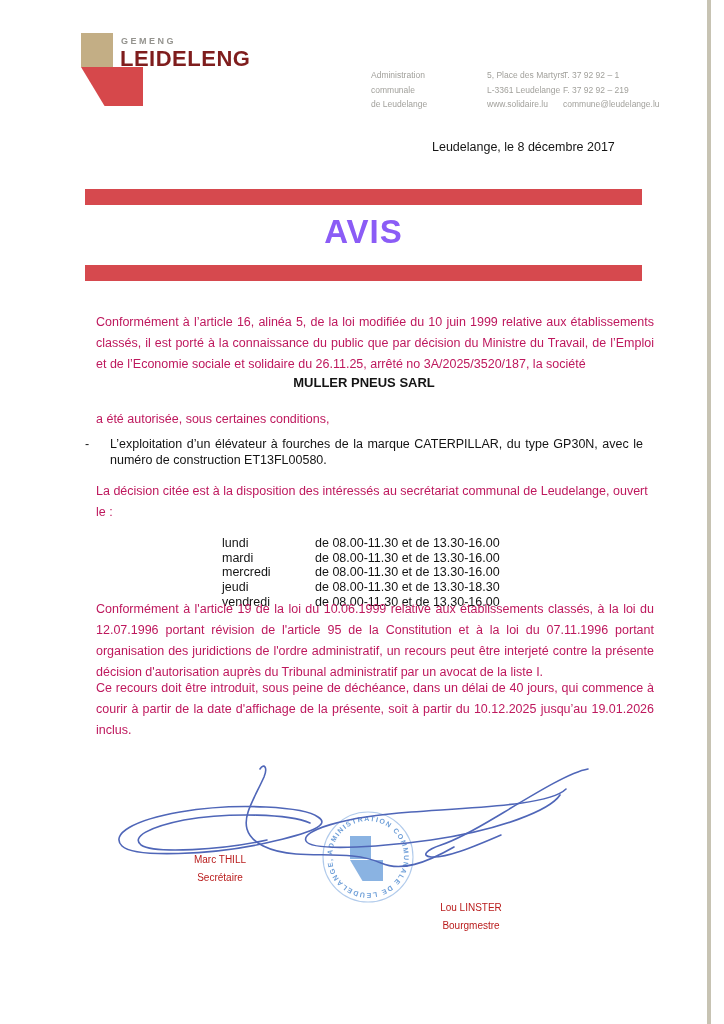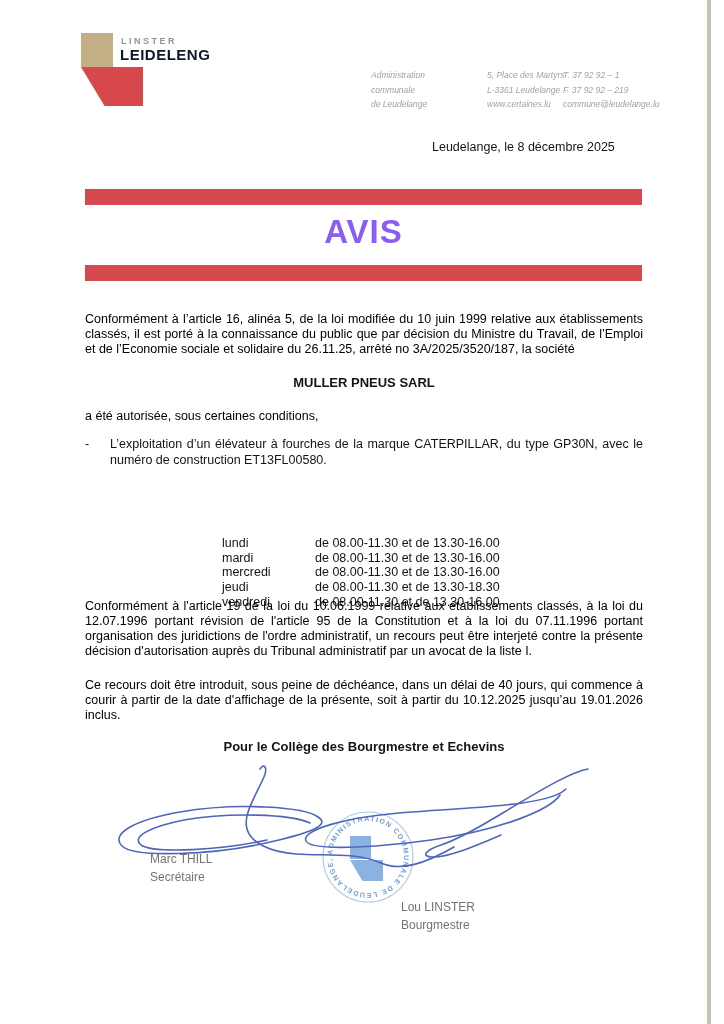--- a/index.html
+++ b/index.html
@@ -9,112 +9,113 @@
     font-family:"Liberation Sans", sans-serif; color:#141414;
   }
   .abs { position:absolute; }
 
   
   .logo-square { left:81px; top:33px; width:32px; height:34px; background:#c3ae85; }
   .logo-flag   { left:81px; top:67px; width:62px; height:39px; background:#d6484b;
                  clip-path:polygon(0 0,100% 0,100% 100%,38% 100%); }
   .logo-gemeng { left:121px; top:36px; font-size:9px; font-weight:bold;
                  letter-spacing:2.5px; color:#94938e; }
-  .logo-name   { left:120px; top:46px; font-size:15px; font-weight:bold;
-                 letter-spacing:0.5px; color:#0f172a; }
+  .logo-name   { left:120px; top:46px; font-size:22px; font-weight:bold;
+                 letter-spacing:0.5px; color:#7f1d1d; }
 
   
-  .contact { top:68px; font-size:8.5px; line-height:14.5px; color:#a2a19c;font-style:italic; }
+  .contact { top:68px; font-size:8.5px; line-height:14.5px; color:#a2a19c; }
   .contact.c1 { left:371px; width:78px; }
   .contact.c2 { left:452px; width:105px;margin-left:35px; }
   .contact.c3 { left:563px; width:135px; }
   .contact div { white-space:nowrap; }
 
   
   .dateline { left:432px; top:139px; font-size:12.5px; line-height:17px; color:#151515; }
 
   
   .redbar { left:85px; width:557px; height:16px; background:#d6494e; }
   .bar-top { top:189px; } .bar-bottom { top:265px; }
   .avis { left:85px; top:213px; width:557px; text-align:center;
           font-size:33px; font-weight:bold; letter-spacing:1px; color:#8b5cf6; }
 
   
-  .para { left:85px; width:558px; font-size:12.5px; line-height:15px;
-          text-align:justify; color:#000000; }
+  .para { left:96px; width:558px; font-size:12.5px; line-height:21px;
+          text-align:justify; color:#be185d; }
   .p1 { top:312px; } .p2 { top:409px; text-align:left; }
   .p3 { top:481px; text-align:left; } .p4 { top:599px; } .p5 { top:678px; }
   .company { left:85px; top:375px; width:558px; text-align:center;
              font-weight:bold; font-size:13px; }
   .bullet { left:85px; top:437px; width:558px; display:flex; font-size:12.5px;
             line-height:15.6px; }
   .bullet .dash { width:25px; flex:0 0 25px; }
   .bullet .txt  { flex:1; text-align:justify; }
 
   .schedule { left:222px; top:511px; font-size:12.5px; line-height:14.7px;margin-top:25px; }
   .sched-row { display:flex; }
   .sched-row .day   { width:93px; flex:0 0 93px; }
   .sched-row .hours { white-space:nowrap; }
 
   .college { left:85px; top:739px; width:558px; text-align:center;
              font-weight:bold; font-size:13px; }
 
   
   .sig-svg { left:80px; top:755px; width:564px; height:185px; pointer-events:none; }
-  .sig-name { top:851px; width:140px; text-align:left; font-size:12px;
-              line-height:17.5px; color:#737373; }
+  .sig-name { top:851px; width:140px; text-align:center; font-size:10px;
+              line-height:17.5px; color:#b91c1c; }
   .sig-left  { left:150px; }
   .sig-right { left:401px;margin-top:48px; }
 
   
   .scan-edge { left:707px; top:0; width:4px; height:1024px; background:#bdb9a6; opacity:.85; }
 </style>
 </head>
 <body>
 
 <div class="page">
 
   <div class="abs logo-square"></div>
   <div class="abs logo-flag"></div>
-  <div class="abs logo-gemeng">LINSTER</div>
+  <div class="abs logo-gemeng">GEMENG</div>
   <div class="abs logo-name">LEIDELENG</div>
 
   <div class="abs contact c1">
     <div>Administration</div>
     <div>communale</div>
     <div>de Leudelange</div>
   </div>
   <div class="abs contact c2">
     <div>5, Place des Martyrs</div>
     <div>L-3361 Leudelange</div>
-    <div>www.certaines.lu</div>
+    <div>www.solidaire.lu</div>
   </div>
   <div class="abs contact c3">
     <div>T. 37 92 92 – 1</div>
     <div>F. 37 92 92 – 219</div>
     <div>commune@leudelange.lu</div>
   </div>
 
   <div class="abs dateline">
-    <div>Leudelange, le 8 décembre 2025</div>
+    <div>Leudelange, le 8 décembre 2017</div>
   </div>
 
   <div class="abs redbar bar-top"></div>
   <div class="abs avis">AVIS</div>
   <div class="abs redbar bar-bottom"></div>
 
   <div class="abs para p1">Conformément à l’article 16, alinéa 5, de la loi modifiée du 10 juin 1999 relative aux établissements classés, il est porté à la connaissance du public que par décision du Ministre du Travail, de l’Emploi et de l’Economie sociale et solidaire du 26.11.25, arrêté no 3A/2025/3520/187, la société</div>
   <div class="abs para p2">a été autorisée, sous certaines conditions,</div>
   <div class="abs company">MULLER PNEUS SARL</div>
 
   <div class="abs bullet">
     <span class="dash">-</span>
     <span class="txt">L’exploitation d’un élévateur à fourches de la marque CATERPILLAR, du type GP30N, avec le numéro de construction ET13FL00580.</span>
   </div>
 
+  <div class="abs para p3">La décision citée est à la disposition des intéressés au secrétariat communal de Leudelange, ouvert le :</div>
 
   <div class="abs schedule">
     <div class="sched-row">
       <span class="day">lundi</span>
       <span class="hours">de 08.00-11.30 et de 13.30-16.00</span>
     </div>
     <div class="sched-row">
       <span class="day">mardi</span>
       <span class="hours">de 08.00-11.30 et de 13.30-16.00</span>
     </div>
@@ -127,21 +128,20 @@
       <span class="hours">de 08.00-11.30 et de 13.30-18.30</span>
     </div>
     <div class="sched-row">
       <span class="day">vendredi</span>
       <span class="hours">de 08.00-11.30 et de 13.30-16.00</span>
     </div>
   </div>
 
   <div class="abs para p4">Conformément à l'article 19 de la loi du 10.06.1999 relative aux établissements classés, à la loi du 12.07.1996 portant révision de l'article 95 de la Constitution et à la loi du 07.11.1996 portant organisation des juridictions de l'ordre administratif, un recours peut être interjeté contre la présente décision d'autorisation auprès du Tribunal administratif par un avocat de la liste I.</div>
   <div class="abs para p5">Ce recours doit être introduit, sous peine de déchéance, dans un délai de 40 jours, qui commence à courir à partir de la date d'affichage de la présente, soit à partir du 10.12.2025 jusqu’au 19.01.2026 inclus.</div>
-  <div class="abs college">Pour le Collège des Bourgmestre et Echevins</div>
 
   <svg class="abs sig-svg" viewBox="0 0 564 185" xmlns="http://www.w3.org/2000/svg">
 
     <g>
       <circle cx="288" cy="102" r="45" fill="none" stroke="#9cbde6" stroke-width="1.1" opacity="0.8"></circle>
       <defs>
         <path id="stampArc" d="M 252,102 a 36,36 0 1 1 72,0 a 36,36 0 1 1 -72,0" fill="none"></path>
       </defs>
       <text font-size="7" font-weight="bold" fill="#6f9fd8" letter-spacing="1.3" font-family="Liberation Sans, sans-serif">
         <textPath href="#stampArc" startOffset="2">ADMINISTRATION COMMUNALE DE LEUDELANGE, LUXEMBOURG</textPath>

